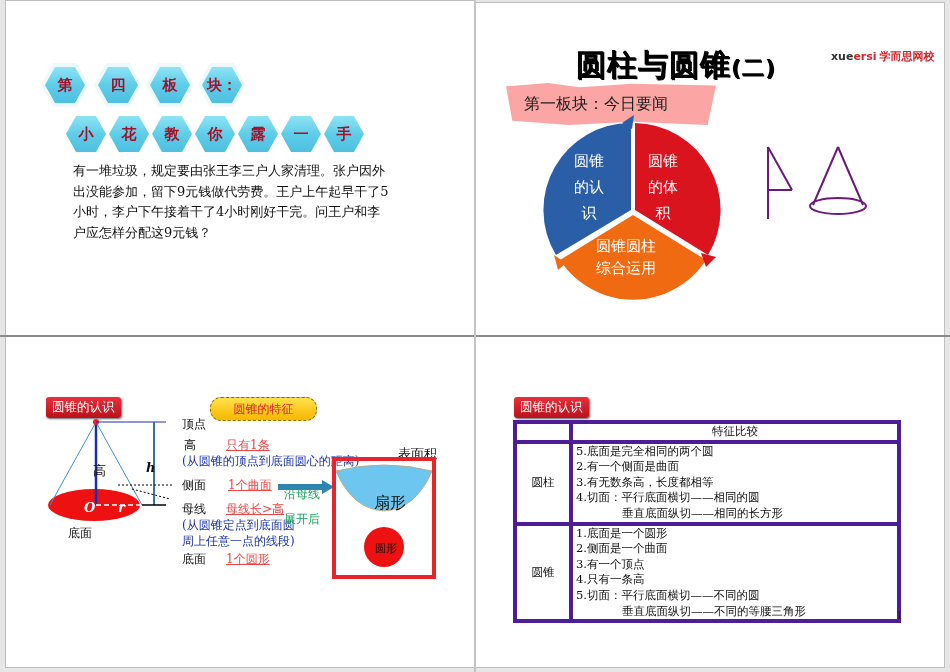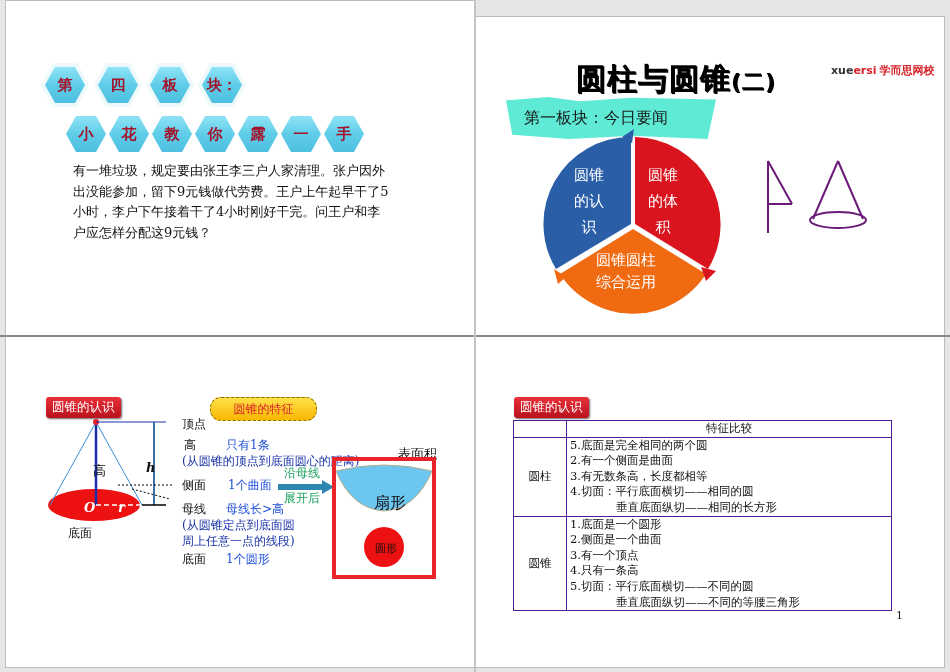--- a/index.html
+++ b/index.html
@@ -1,20 +1,20 @@
 <!DOCTYPE html>
 <html><head>
 <meta charset="utf-8">
 <style>
   html, body { margin:0; padding:0; }
   body { width:950px; height:672px; background:#e6e6e6; position:relative; overflow:hidden;
          font-family:"DejaVu Serif","Liberation Serif",serif; }
   .page { position:absolute; background:#fff; border:1px solid #bdbdbd; box-sizing:border-box; }
   #p1 { left:5px; top:0px; width:470px; height:336px; }
-  #p2 { left:475px; top:16px; width:470px; height:336px; }
+  #p2 { left:475px; top:2px; width:470px; height:336px; }
   #p3 { left:5px; top:336px; width:470px; height:332px; }
   #p4 { left:475px; top:336px; width:470px; height:332px; }
   .hline { position:absolute; left:0; top:335px; width:950px; height:2px; background:#8a8a8a; }
   .vline { position:absolute; left:474px; top:0; width:2px; height:672px; background:#c4c4c4; }
 
   
   .hex { position:absolute; width:40px; height:36px;
          clip-path:polygon(25% 0,75% 0,100% 50%,75% 100%,25% 100%,0 50%);
          background:linear-gradient(180deg,#8fe3f5 0%,#5fcde8 50%,#4dbfe0 100%);
          display:flex; align-items:center; justify-content:center;
@@ -26,40 +26,40 @@
   .problem { position:absolute; left:67px; top:160px; width:320px; font-size:13px; line-height:20.5px; color:#111; }
 
   
   .main-title { position:absolute; left:100px; top:42px; font-size:30px; font-weight:bold; color:#000;
                 font-family:"DejaVu Sans","Liberation Sans",sans-serif; letter-spacing:1px;
                 text-shadow:1px 1px 0 #000; }
   .main-title small { font-size:22px; }
   .brand { position:absolute; left:355px; top:40px; font-size:11px; font-weight:bold;
            font-family:"DejaVu Sans","Liberation Sans",sans-serif;margin-top:6px; }
   .brand .x { color:#333; } .brand .e { color:#d6232a; } .brand .cn { color:#d6232a; margin-left:3px; }
-  .banner { position:absolute; left:30px; top:80px; width:210px; height:42px; background:#5eead4;
+  .banner { position:absolute; left:30px; top:80px; width:210px; height:42px; background:#fca5a5;
             clip-path:polygon(0 8%,20% 0,35% 10%,60% 2%,100% 6%,96% 100%,60% 92%,30% 100%,3% 90%);
             display:flex; align-items:center; padding-left:18px; box-sizing:border-box;
             font-size:16px; color:#1a1a1a; }
   .cycle { position:absolute; left:60px; top:112px; width:190px; height:190px; }
   .seg-text { position:absolute; color:#fff; font-size:15px; text-align:center; line-height:26px; }
 
   
   .redtag { position:absolute; background:linear-gradient(#e8303a,#b8121c); color:#fff; font-size:12.5px;
             padding:2px 6px; border-radius:3px; box-shadow:1px 1px 2px #666; }
   .pilltag { position:absolute; left:204px; top:60px; width:105px; height:22px; border-radius:11px;
              background:linear-gradient(#ffe14a,#f7b800); border:1px dashed #8a6d00;
              color:#d6232a; font-size:12px; display:flex; align-items:center; justify-content:center; }
   .t { position:absolute; font-size:12px; white-space:nowrap; }
-  .blk { color:#111; } .red { color:#1d4ed8; } .blu { color:#1a33a8; } .grn { color:#17a05a; }
+  .blk { color:#111; } .red { color:#ef4444;text-decoration:underline; } .blu { color:#1a33a8; } .grn { color:#17a05a;margin-top:21px; }
   .surface-box { position:absolute; left:326px; top:120px; width:104px; height:122px; border:4px solid #e8232a; box-sizing:border-box; }
 
   
   table.cmp { position:absolute; left:37px; top:83px; border-collapse:collapse; font-size:11.5px; color:#111; }
-  table.cmp td { border:1px solid #4c1d95; padding:0 3px; vertical-align:middle; }
+  table.cmp td { border:4px solid #4c1d95; padding:0 3px; vertical-align:middle; }
   table.cmp td.lbl { width:46px; text-align:center; }
   table.cmp td.body { width:318px; line-height:15.6px; }
   table.cmp .hdr { text-align:center; height:15px; }
   .indent { padding-left:46px; }
   .pageno { position:absolute; left:420px; top:272px; font-size:11px; color:#222; }
 </style>
 </head>
 <body>
 
 <div class="page" id="p1">

